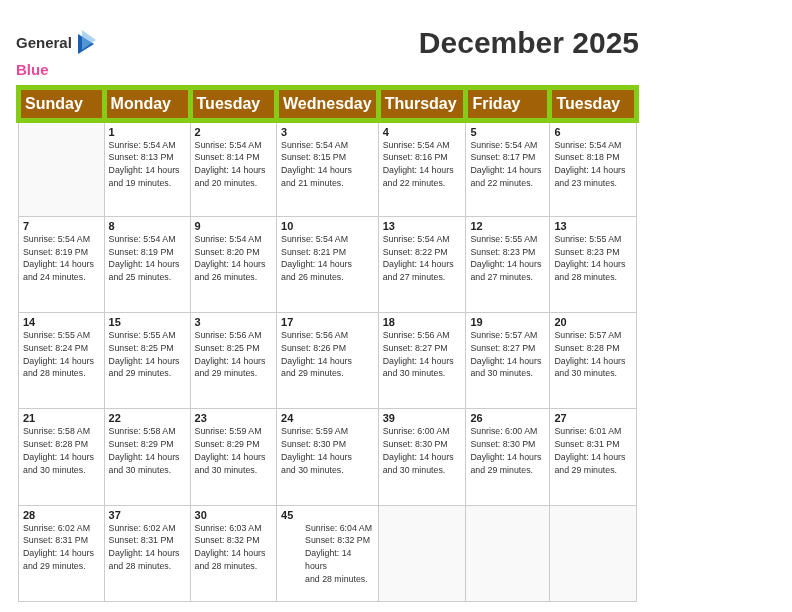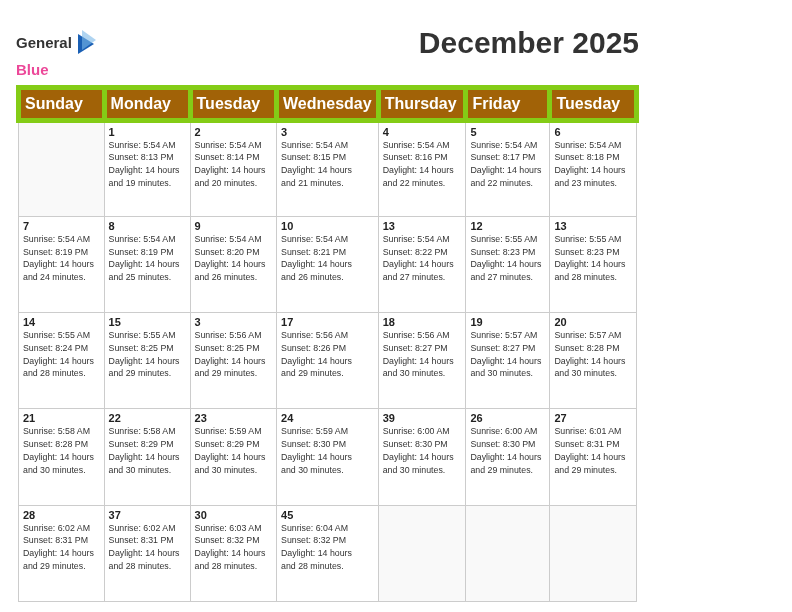--- a/index.html
+++ b/index.html
@@ -327,21 +327,21 @@
           </td>
           <td>
             <div class="day-number">30</div>
             <div class="day-info" style="white-space: pre-line;">Sunrise: 6:03 AM
 Sunset: 8:32 PM
 Daylight: 14 hours
 and 28 minutes.</div>
           </td>
           <td>
             <div class="day-number">45</div>
-            <div class="day-info" style="white-space: pre-line;">Sunrise: 6:04 AM
+            <div class="day-info" style="white-space: pre-line; margin-left: 24px;">Sunrise: 6:04 AM
 Sunset: 8:32 PM
 Daylight: 14 hours
 and 28 minutes.</div>
           </td>
           <td class="empty-cell"></td>
           <td class="empty-cell"></td>
           <td class="empty-cell"></td>
         </tr>
       </tbody>
   </table>

